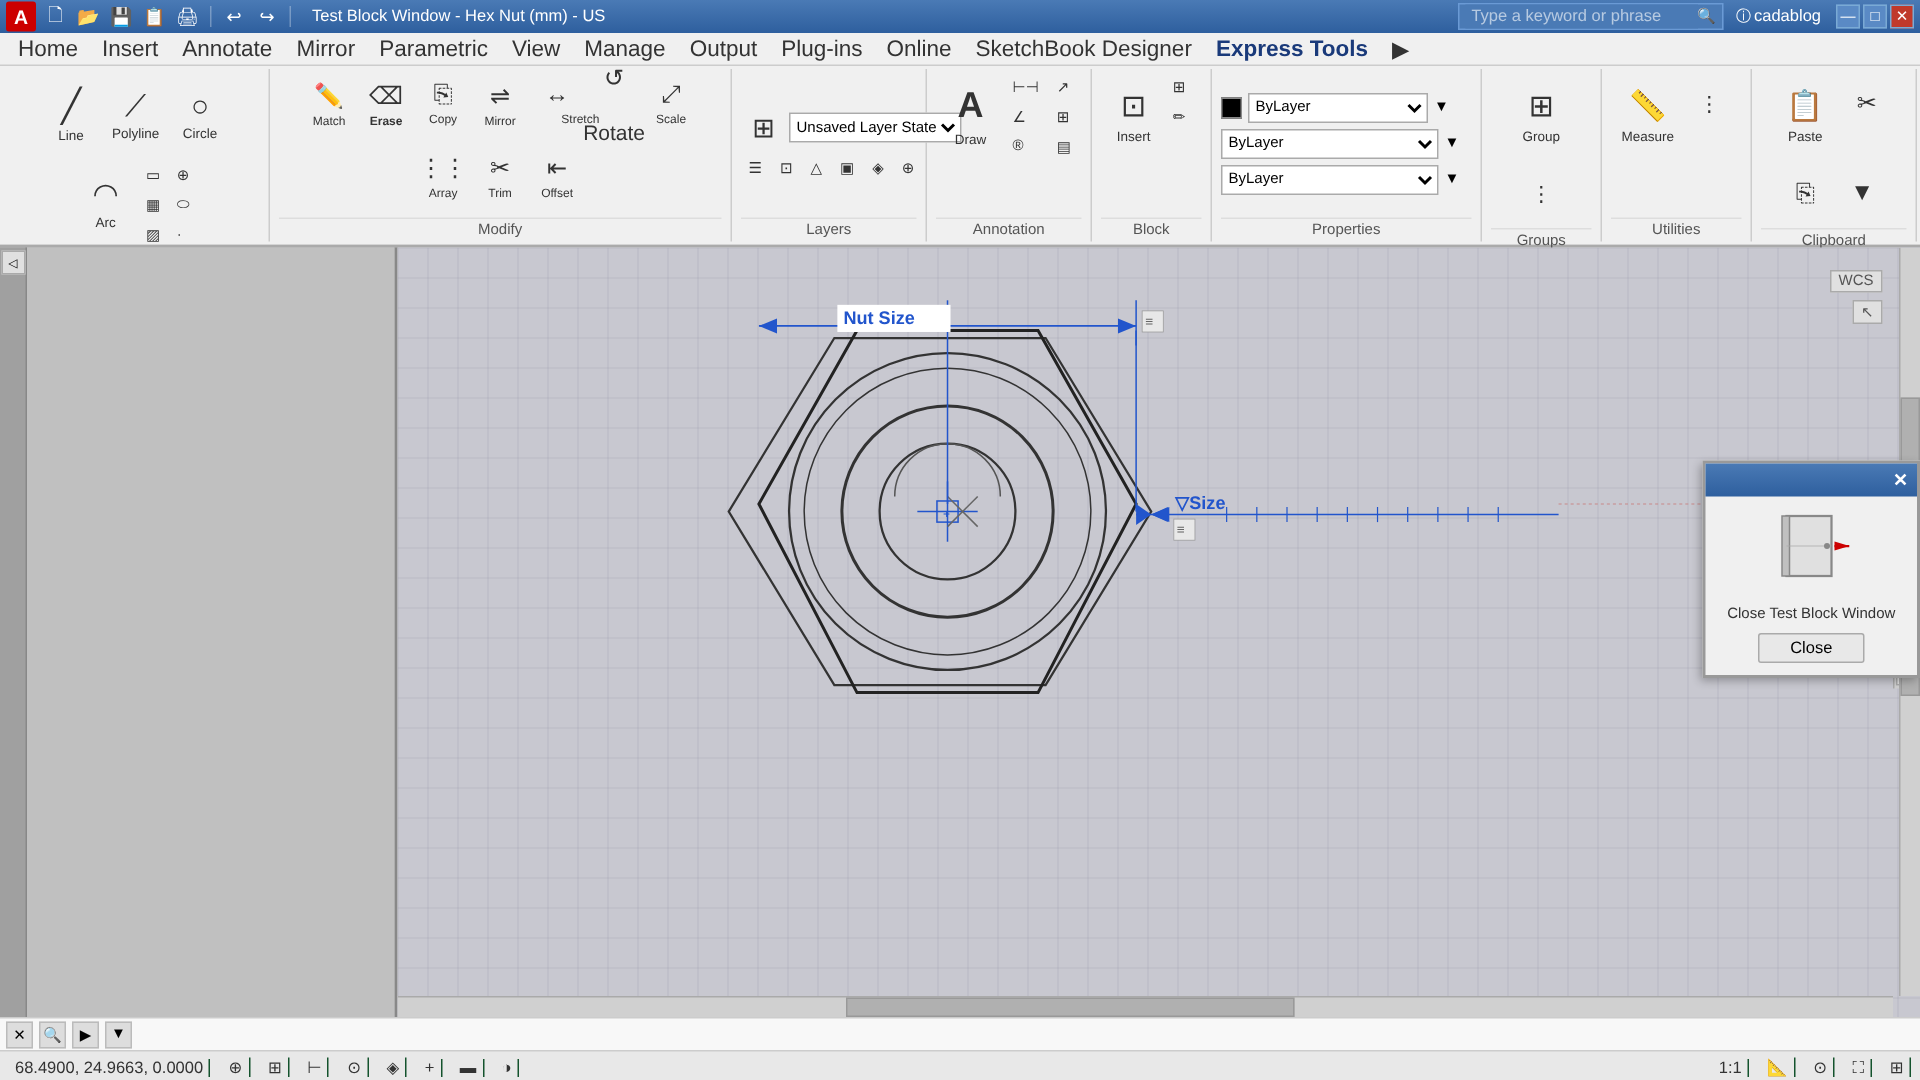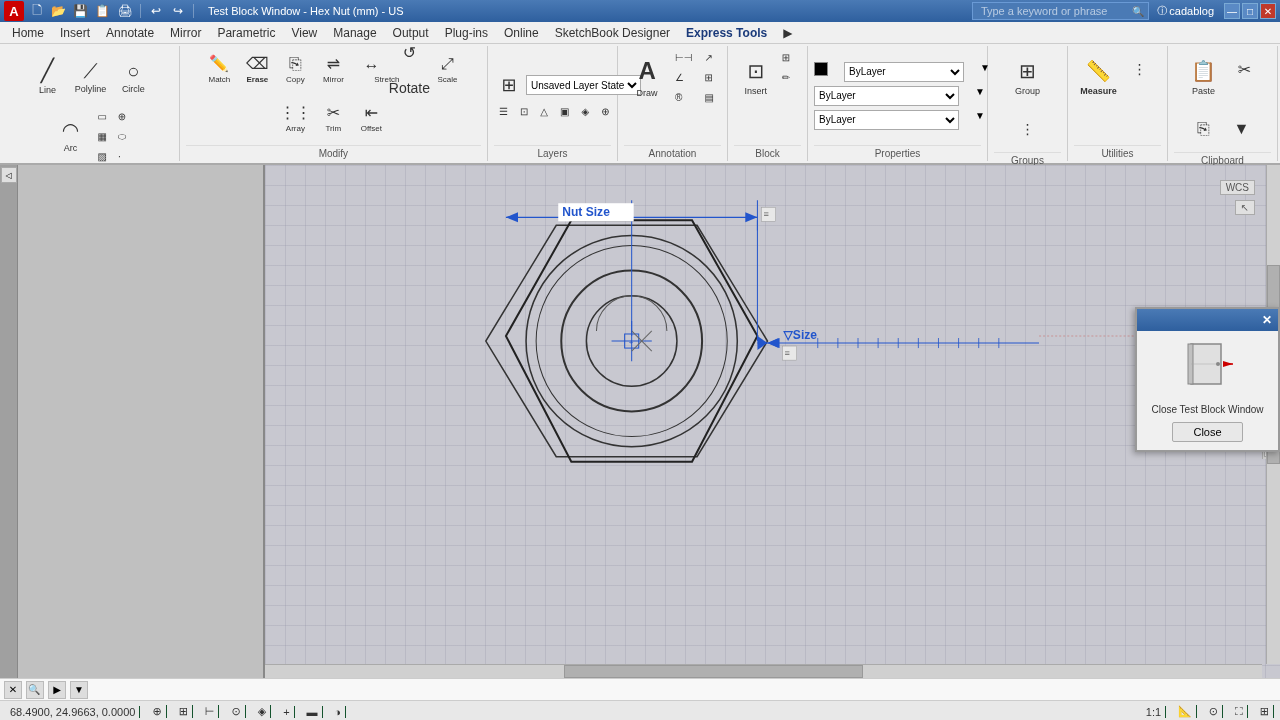--- a/index.html
+++ b/index.html
@@ -29,21 +29,21 @@
     #menubar {
       height: 22px;
       background: #f0f0f0;
       border-bottom: 1px solid #ccc;
       display: flex;
       align-items: center;
       padding: 0 4px;
     }
     .menu-item {
       padding: 2px 8px;
-      font-size: 12px;
+      font-size: 15px;
       cursor: pointer;
       color: #333;
     }
 
     
     #ribbon {
       background: #f5f5f5;
       border-bottom: 2px solid #aaa;
     }
     #ribbon-content {
@@ -265,22 +265,22 @@
     .search-box {
       width: 160px; height: 18px;
       background: #4a7ab5; border: 1px solid #6a9ad5;
       color: white; font-size: 11px; padding: 0 4px;
     }
     .search-box::placeholder { color: rgba(255,255,255,0.6); }
 
     
     .prop-row {
       display: flex;
-      align-items: flex-start;
-      gap: 16px;
+      align-items: center;
+      gap: 4px;
       padding: 1px 0;
     }
     .prop-swatch {
       width: 14px; height: 14px;
       background: black;
       border: 1px solid #888;
     }
 
     .ribbon-btn-sm {
       height: 19px;
@@ -552,21 +552,21 @@
           <span style="font-size:14px;">⋮</span>
         </div>
       </div>
       <div class="ribbon-group-label">Groups</div>
     </div>
 
     <div class="ribbon-group" style="min-width:100px;">
       <div class="ribbon-group-tools">
         <div class="ribbon-btn-large">
           <span style="font-size:20px;">📏</span>
-          <span style="font-size:9px;font-weight:bold;">Measure</span>
+          <span style="font-size:9px;">Measure</span>
         </div>
         <div class="ribbon-btn">
           <span style="font-size:14px;">⋮</span>
         </div>
       </div>
       <div class="ribbon-group-label">Utilities</div>
     </div>
 
     <div class="ribbon-group" style="min-width:110px;flex:1;">
       <div class="ribbon-group-tools">

